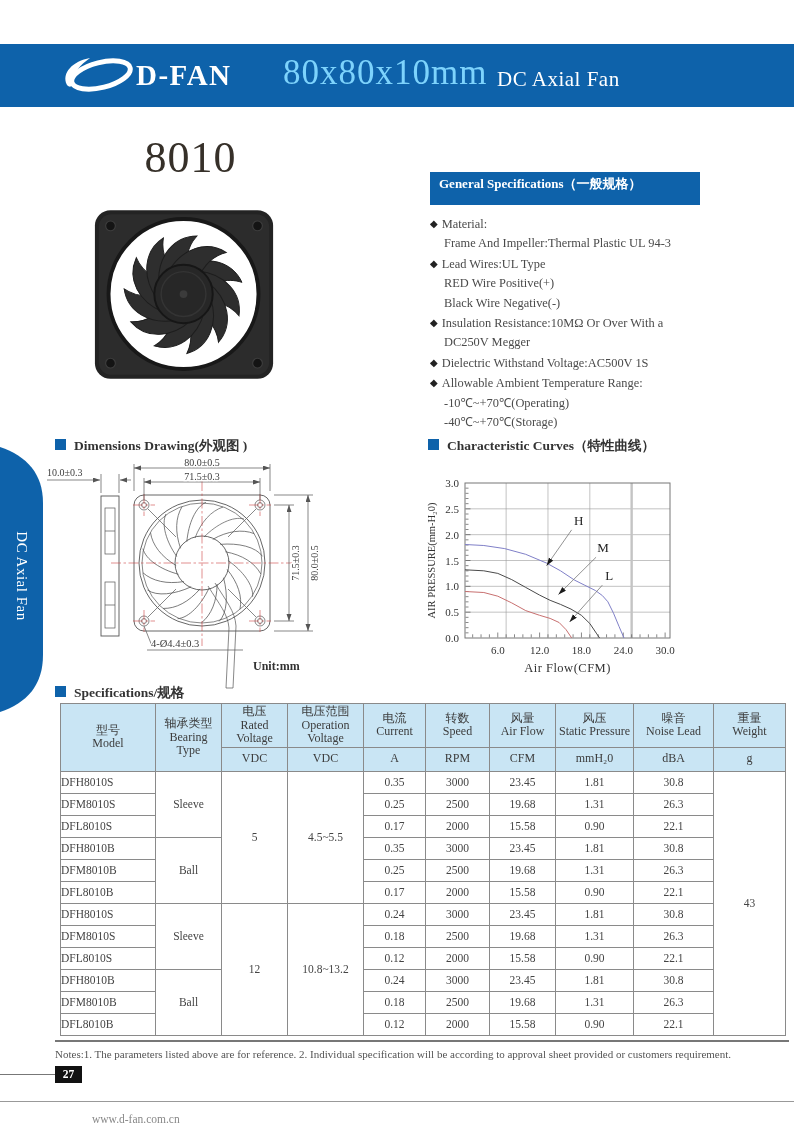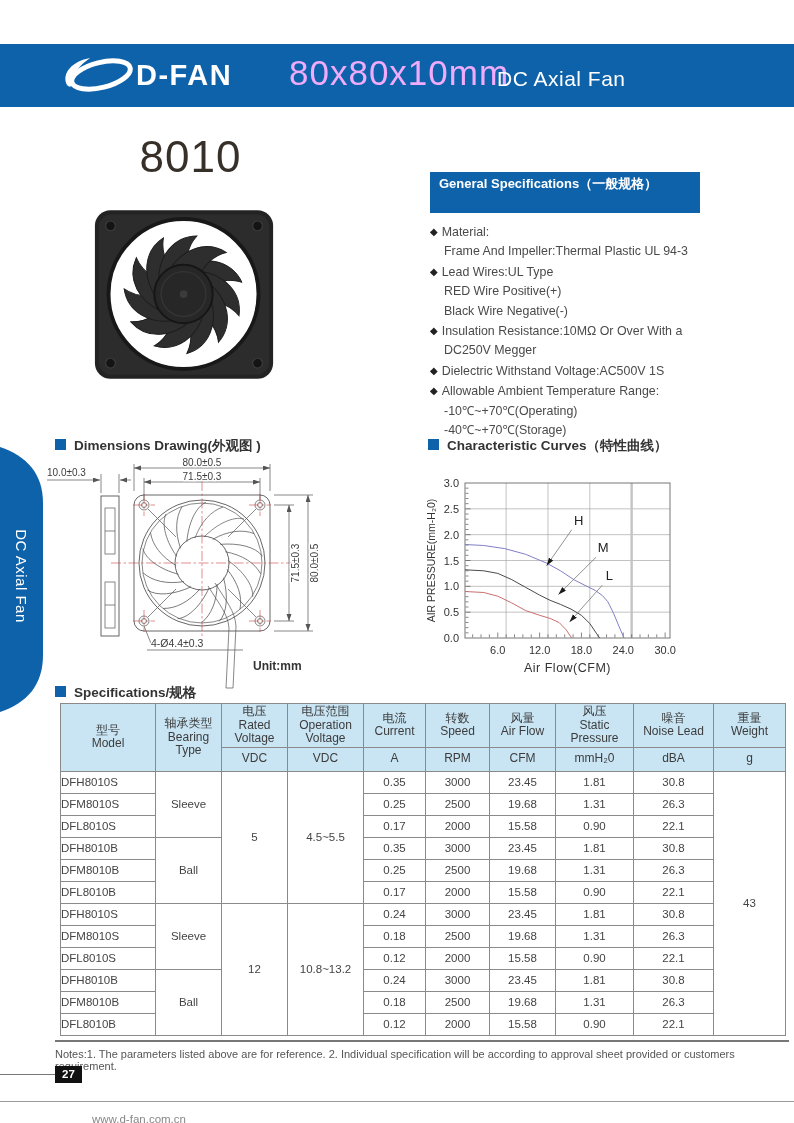--- a/index.html
+++ b/index.html
@@ -1,30 +1,30 @@
 <!DOCTYPE html>
 <html><head>
 <meta charset="utf-8">
 <style>
   html,body{margin:0;padding:0;background:#e8e8e8;}
   .page{position:relative;width:794px;height:1123px;margin:0 auto;background:#fff;overflow:hidden;
-        font-family:Liberation Sans, sans-serif;color:#333;}
+        font-family:Liberation Serif, serif;color:#333;}
   
   .topbar{position:absolute;left:0;top:44px;width:794px;height:63px;background:#0e62aa;}
   .logo-wrap{position:absolute;left:60px;top:10px;display:flex;align-items:center;}
   .brand{color:#fff;font-size:29px;font-weight:bold;letter-spacing:1.5px;margin-left:2px;}
-  .size-title{position:absolute;left:283px;top:9px;color:#f0abfc;font-size:35px;letter-spacing:1px;font-weight:400;margin-left:6px;}
+  .size-title{position:absolute;left:283px;top:9px;color:#7dd3fc;font-size:35px;letter-spacing:1px;font-weight:400;}
   .product-title{position:absolute;left:497px;top:23px;color:#fff;font-size:21px;letter-spacing:.5px;}
   
   .model-title{position:absolute;left:108px;top:132px;width:165px;text-align:center;
                font-size:44px;color:#363029;letter-spacing:1px;}
   
   .gs{position:absolute;left:430px;top:172px;width:352px;}
   .gs-title{width:270px;background:#0e62aa;color:#fff;font-size:13px;font-weight:bold;
-            padding:3px 0 20px 9px;box-sizing:border-box;}
+            padding:3px 0 12px 9px;box-sizing:border-box;}
   .gs-lines{margin-top:9px;font-size:12.4px;color:#4a4a4a;line-height:19.4px;}
   .gs-line{padding-left:14px;}
   .gs-line.b{padding-left:0;}
   .diamond{font-size:10px;margin-right:4px;color:#222;vertical-align:1px;}
   
   .side-tab-svg{position:absolute;left:0;top:447px;}
   .tab-label{position:absolute;left:21px;top:576px;transform:translate(-50%,-50%) rotate(90deg);
              color:#fff;font-size:15px;letter-spacing:.5px;white-space:nowrap;}
   
   .sec{position:absolute;font-size:13.5px;font-weight:bold;color:#333;}

